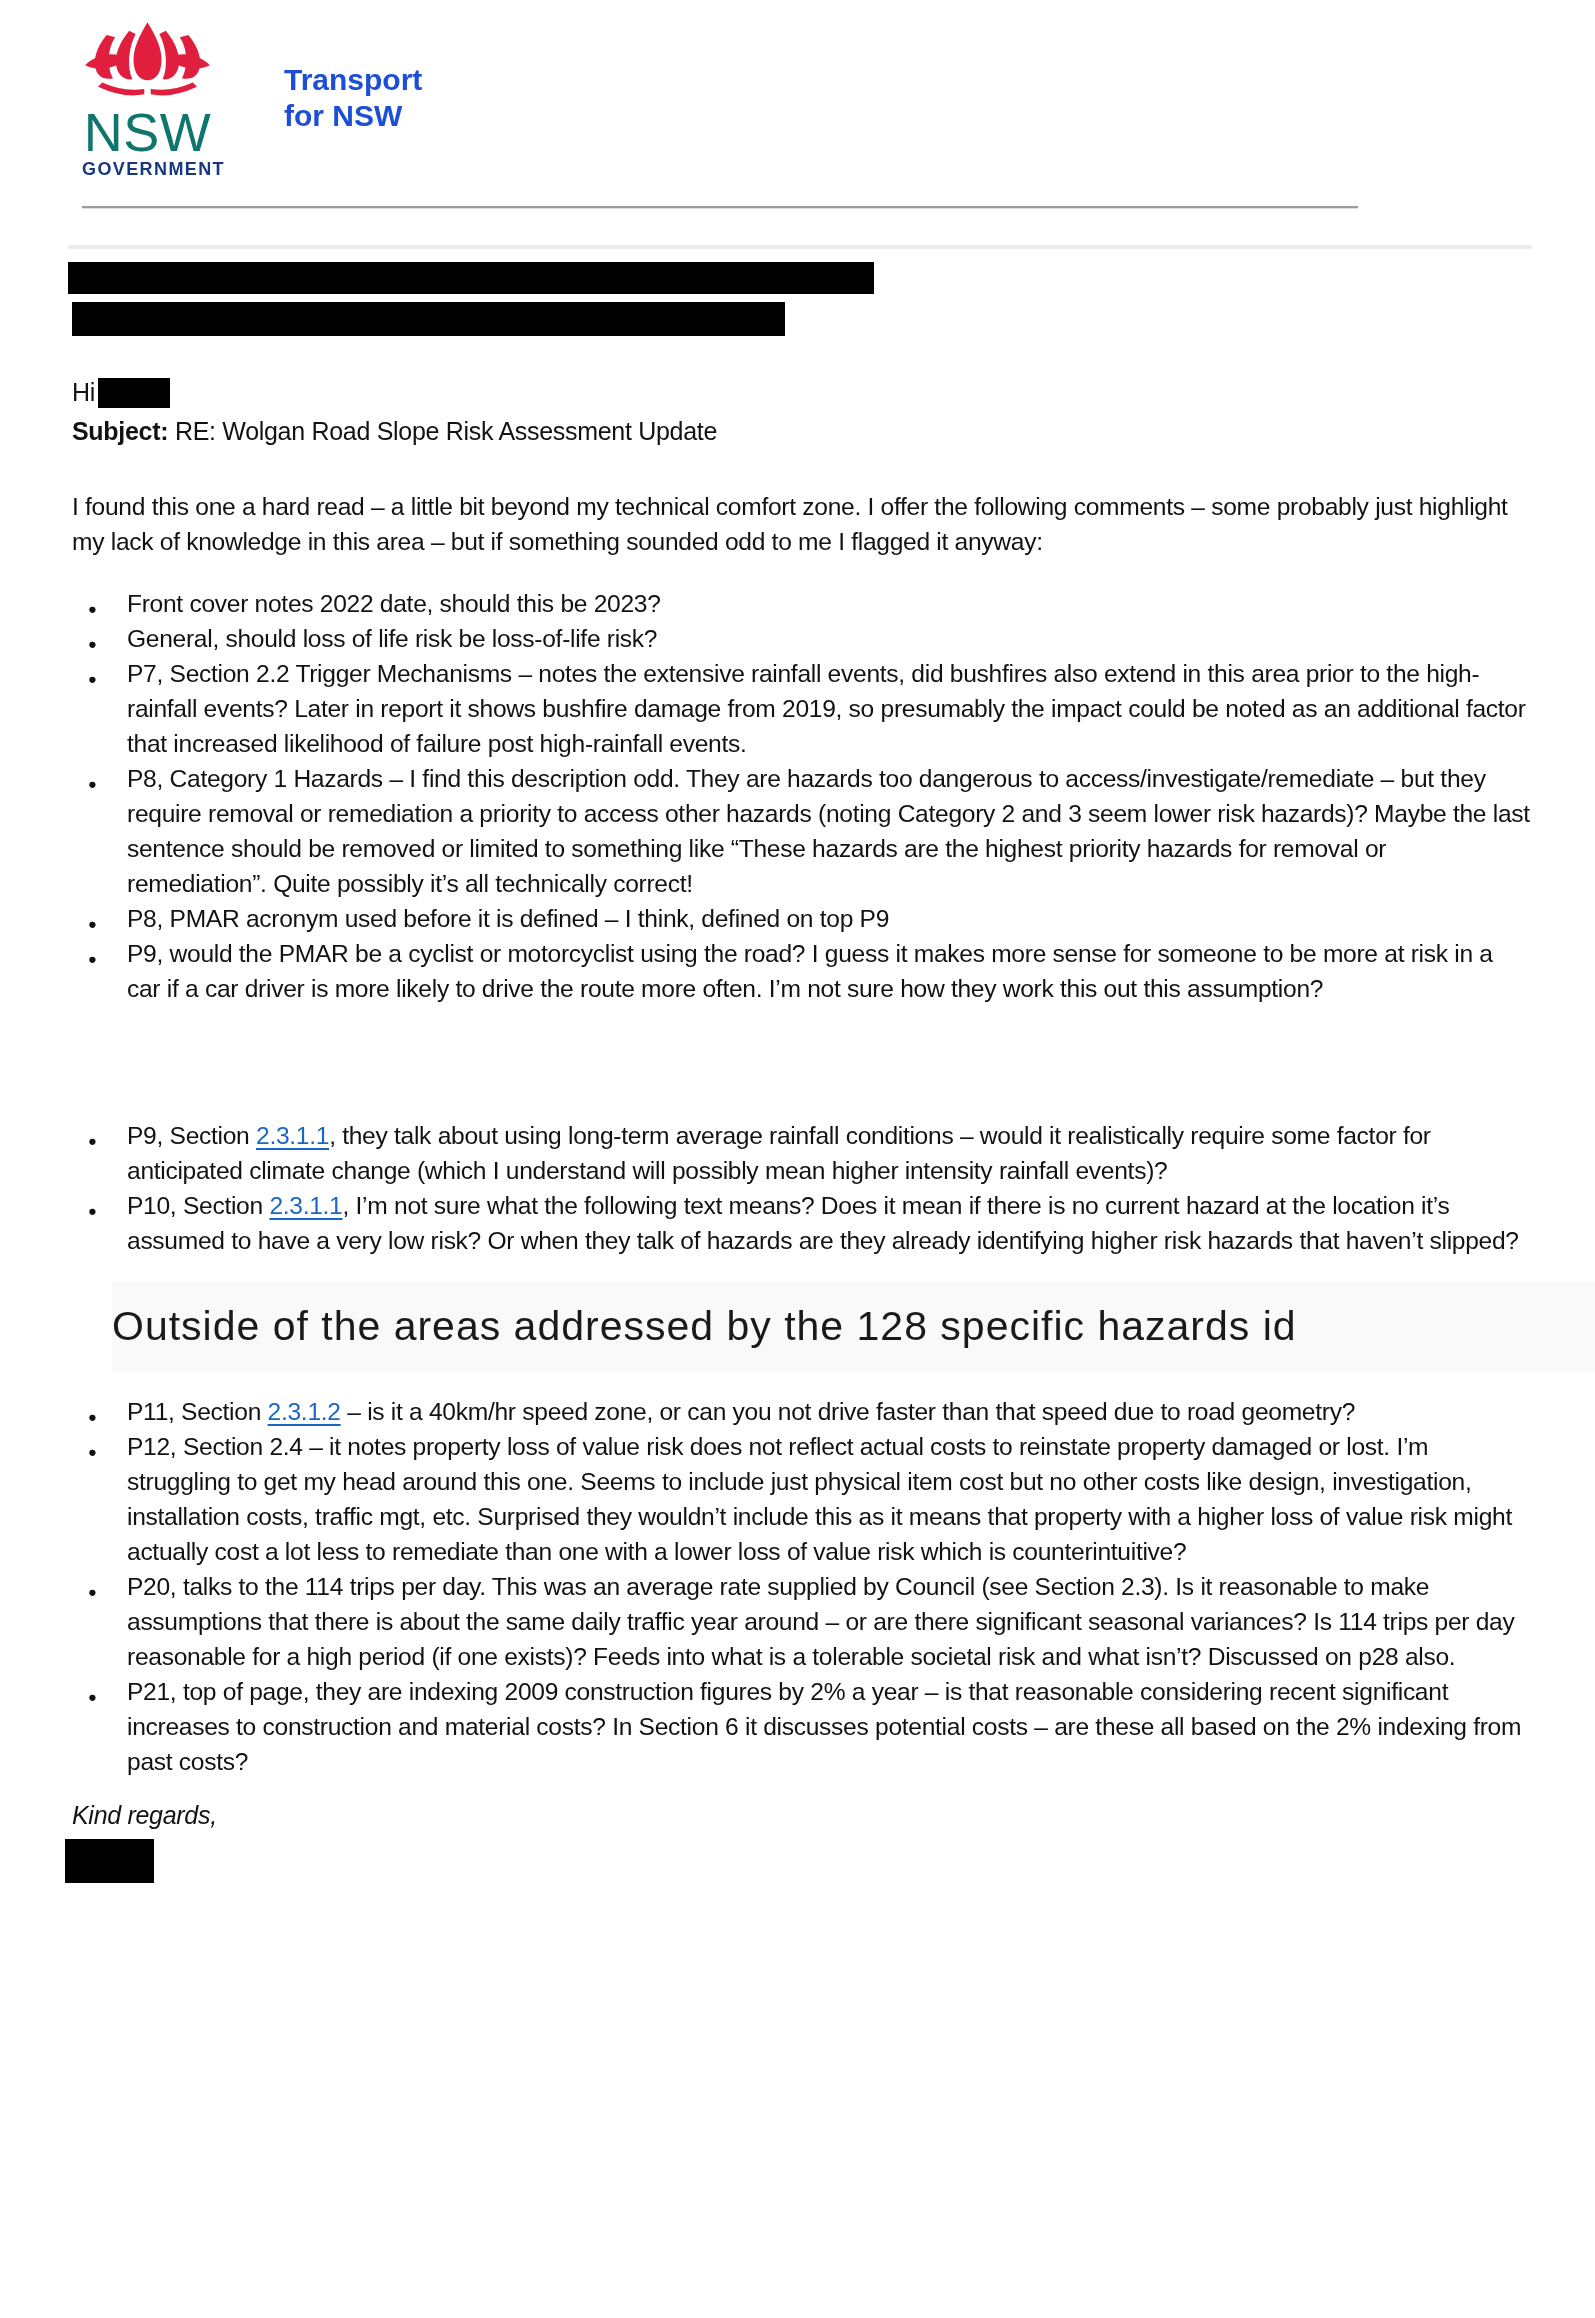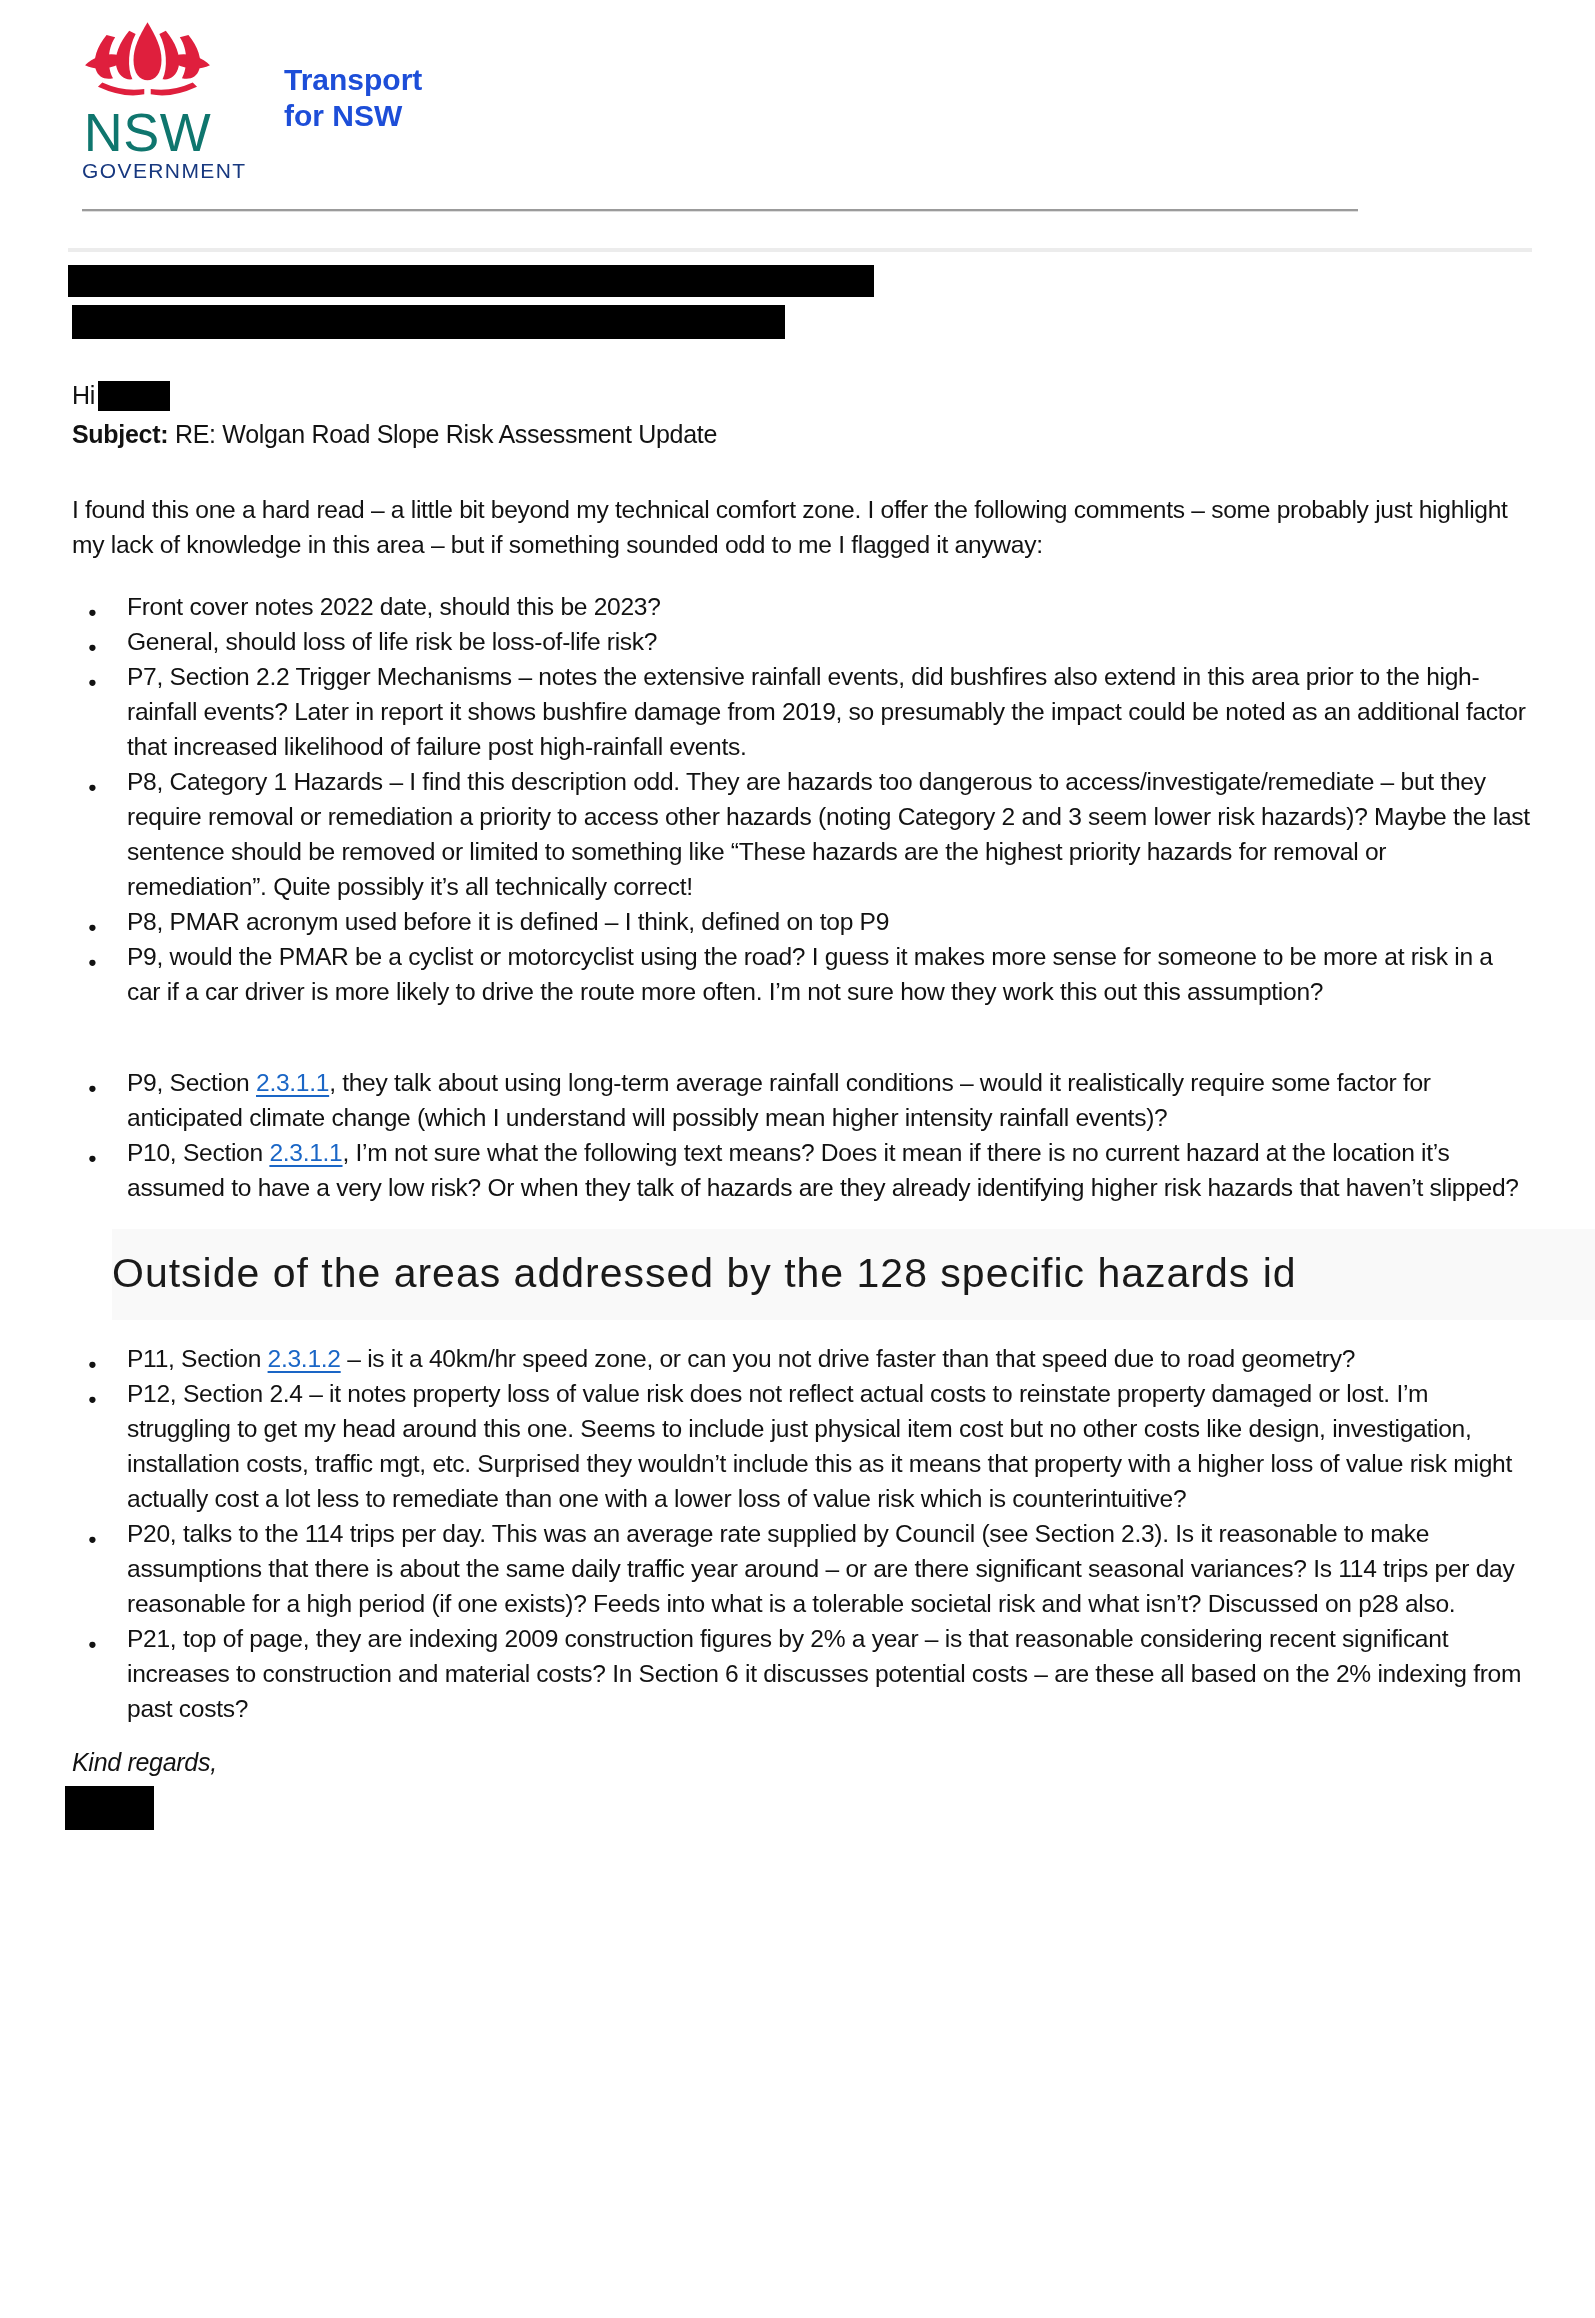--- a/index.html
+++ b/index.html
@@ -7,42 +7,42 @@
     position:relative; width:1595px; height:2319px; overflow:hidden;
     background:#ffffff; color:#121212;
     font-family:"Liberation Sans", sans-serif;
     letter-spacing:-0.3px;
   }
   
   .logo-row { display:flex; align-items:flex-start; padding:20px 0 0 82px; }
   .nsw-logo-block { width:131px; text-align:center; }
   .nsw-logo-block svg { display:block; width:131px; height:84px; }
   .nsw-word { font-size:54px; font-weight:400; color:#0f766e; line-height:50px; margin-top:2.9px; letter-spacing:0.5px; }
-  .gov-word { font-size:21px; font-weight:400; color:#17387f; letter-spacing:1.4px; margin-top:1.9px; }
+  .gov-word { font-size:18px; font-weight:700; color:#17387f; letter-spacing:1.4px; margin-top:1.9px; }
   .brand { margin-left:71px; padding-top:42px; font-size:30px; font-weight:700; color:#1d4ed8; line-height:36px; letter-spacing:0; }
   .rule-1 { margin:26px 0 0 82px; width:1276px; height:2.4px; background:#9b9b9b; border-bottom:1.4px solid #dedede; }
   .rule-2 { margin:36px 0 0 68px; width:1464px; height:3.9px; background:#ececec; }
   
   .redact { background:#000; }
   .redact-from { margin:12.5px 0 0 68px; width:806px; height:32px; }
   .redact-to   { margin:8.7px 0 0 72px; width:713px; height:34px; }
   .redact-inline { display:inline-block; width:72px; height:30px; vertical-align:-6.8px; margin-left:2.9px; }
   .redact-signature { margin:9.6px 0 0 65px; width:89px; height:44px; }
   
   .line { margin-left:72px; font-size:25px; line-height:30px; }
   .sent-line { margin-top:6.8px; }
   .subject-line { margin-top:7.7px; }
   .hi-line { margin-top:41px; }
   .lbl { font-weight:700; }
   .intro { margin:43px 63px 0 72px; font-size:24.6px; line-height:35px; }
   
   ul.comments { list-style:none; margin:27px 63px 0 72px; padding:0; font-size:24.6px; line-height:35px; }
   ul.comments li { position:relative; padding-left:55px; margin:0; }
   ul.comments li::before { content:"●"; position:absolute; left:16px; top:5.8px; font-size:0.6em; }
-  ul.comments li.gap-before { margin-top:56px; }
+  ul.comments li.gap-before { margin-top:112px; }
   a.sec-link { color:#1a66c6; text-decoration:underline; text-decoration-thickness:1.9px; text-underline-offset:4.3px; cursor:pointer; }
   
   .image-quote {
     margin:24px 0 21px 112px; width:1483px; overflow:hidden;
     background:#f9f9f9; padding:12.5px 0 14.5px 0;
     font-size:41px; line-height:64px; letter-spacing:1px; color:#1a1a1a;
     white-space:nowrap;
   }
   
   .closing { margin:21px 0 0 72px; font-size:25px; line-height:30px;font-style:italic; }

